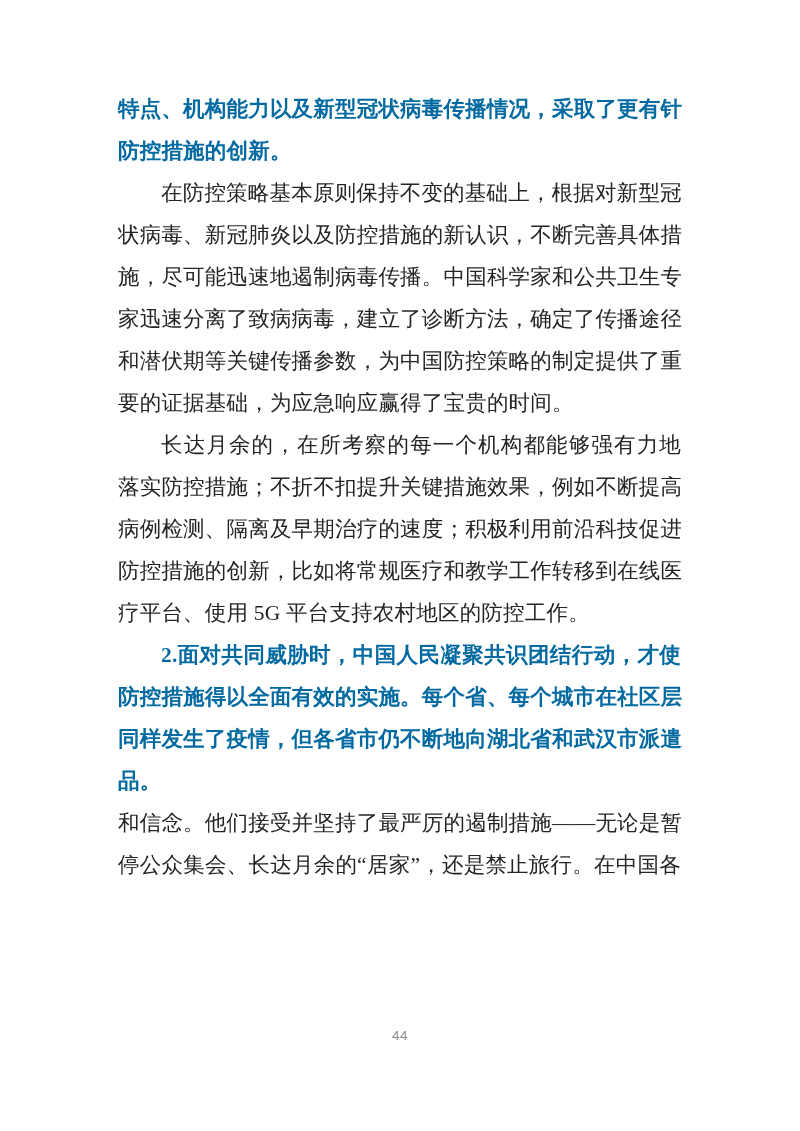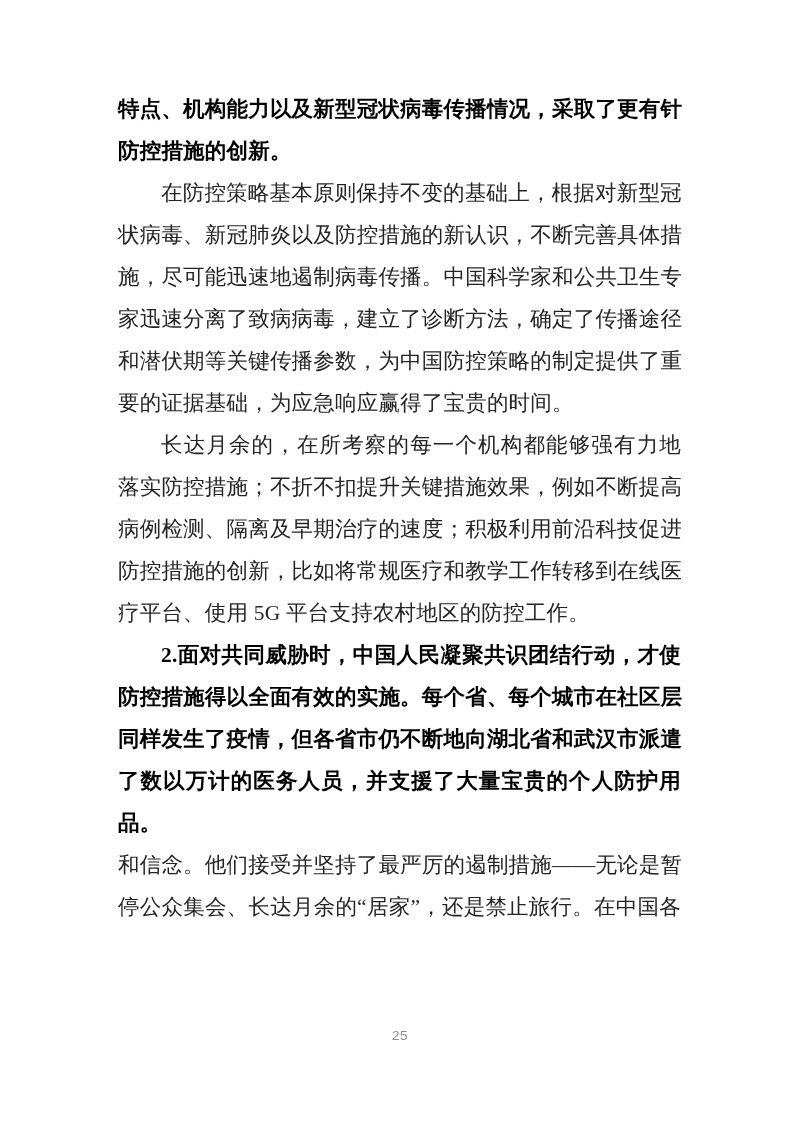--- a/index.html
+++ b/index.html
@@ -40,21 +40,21 @@
   }
   .line.end {
     text-align-last: left;
   }
   .line.indent {
     padding-left: 43px;
     width: 520px;
   }
   .line.bold {
     font-weight: bold;
-    color: #000000;
+    color: #0369a1;
   }
   .page-number {
     position: absolute;
     left: 0;
     top: 1028px;
     width: 800px;
     text-align: center;
     font-family: "Liberation Sans", "DejaVu Sans", sans-serif;
     font-size: 13.5px;
     color: #8d8d8d;
@@ -76,21 +76,20 @@
     <div class="line">和潜伏期等关键传播参数，为中国防控策略的制定提供了重</div>
     <div class="line end">要的证据基础，为应急响应赢得了宝贵的时间。</div>
     <div class="line indent">长达月余的，在所考察的每一个机构都能够强有力地</div>
     <div class="line">落实防控措施；不折不扣提升关键措施效果，例如不断提高</div>
     <div class="line">病例检测、隔离及早期治疗的速度；积极利用前沿科技促进</div>
     <div class="line">防控措施的创新，比如将常规医疗和教学工作转移到在线医</div>
     <div class="line end">疗平台、使用 5G 平台支持农村地区的防控工作。</div>
     <div class="line bold indent">2.面对共同威胁时，中国人民凝聚共识团结行动，才使</div>
     <div class="line bold">防控措施得以全面有效的实施。每个省、每个城市在社区层</div>
     <div class="line bold">同样发生了疫情，但各省市仍不断地向湖北省和武汉市派遣</div>
-    <div class="line bold">了数以万计的医务人员，并支援了大量宝贵的个人防护用</div>
     <div class="line bold end">品。</div>
     <div class="line">和信念。他们接受并坚持了最严厉的遏制措施——无论是暂</div>
     <div class="line">停公众集会、长达月余的“居家”，还是禁止旅行。在中国各</div>
   </div>
 
-  <div class="page-number">25</div>
+  <div class="page-number">44</div>
 
 </div>
 
 </body></html>

